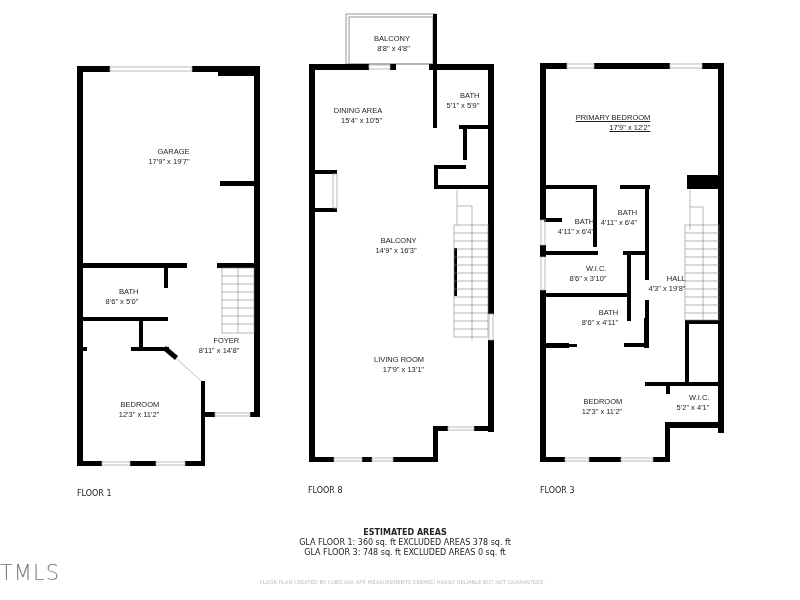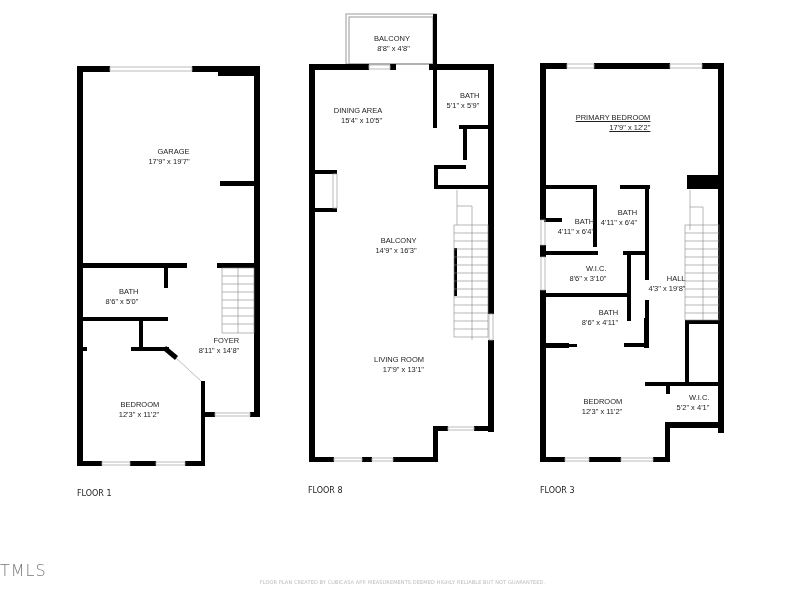--- a/index.html
+++ b/index.html
@@ -3,21 +3,21 @@
 <meta charset="utf-8">
 <style>
   html, body { margin:0; padding:0; background:#ffffff; }
   body { width:800px; height:600px; position:relative; overflow:hidden; font-family:"DejaVu Sans", sans-serif; }
   #plan { position:absolute; left:0; top:0; width:800px; height:600px; }
   .room-label { position:absolute; text-align:right; font-family:"Liberation Sans", sans-serif; font-size:7.5px; color:#222; line-height:10px; transform:translateX(-50%); white-space:nowrap; }
   .floor-label { position:absolute; font-family:"DejaVu Sans", sans-serif; font-size:8px; color:#222; }
   .areas { position:absolute; left:250px; top:528px; width:310px; text-align:center; font-family:"DejaVu Sans", sans-serif; font-size:8px; line-height:10px; color:#222; }
   .areas .title { font-weight:bold; }
   .disclaimer { position:absolute; left:200px; top:579px; width:405px; text-align:center; font-family:"DejaVu Sans", sans-serif; font-size:5px; color:#bbb; letter-spacing:0.1px; }
-  .tmls { position:absolute; left:0px; top:561px; font-family:"DejaVu Sans", sans-serif; font-size:16px; color:#777; letter-spacing:1px; font-weight:200; }
+  .tmls { position:absolute; left:0px; top:561px; font-family:"DejaVu Sans", sans-serif; font-size:21px; color:#777; letter-spacing:1px; font-weight:200; }
 </style>
 </head>
 <body>
 
 <svg id="plan" viewBox="0 0 800 600" xmlns="http://www.w3.org/2000/svg">
   <g fill="#000">
 
     <g>
 
       <rect x="77" y="66" width="33" height="6"></rect>
@@ -267,16 +267,19 @@
 <div class="room-label" style="left:693px; top:393px;">
   <div>W.I.C.</div>
   <div>5'2" x 4'1"</div>
 </div>
 
 <div class="floor-label" style="left:77px; top:489px;">FLOOR 1</div>
 <div class="floor-label" style="left:308px; top:486px;">FLOOR 8</div>
 <div class="floor-label" style="left:540px; top:486px;">FLOOR 3</div>
 
 <div class="areas">
+  <div class="title">ESTIMATED AREAS</div>
+  <div>GLA FLOOR 1: 360 sq. ft EXCLUDED AREAS 378 sq. ft</div>
+  <div>GLA FLOOR 3: 748 sq. ft EXCLUDED AREAS 0 sq. ft</div>
 </div>
 
 <div class="disclaimer">FLOOR PLAN CREATED BY CUBICASA APP. MEASUREMENTS DEEMED HIGHLY RELIABLE BUT NOT GUARANTEED.</div>
 <div class="tmls">TMLS</div>
 
 </body></html>

